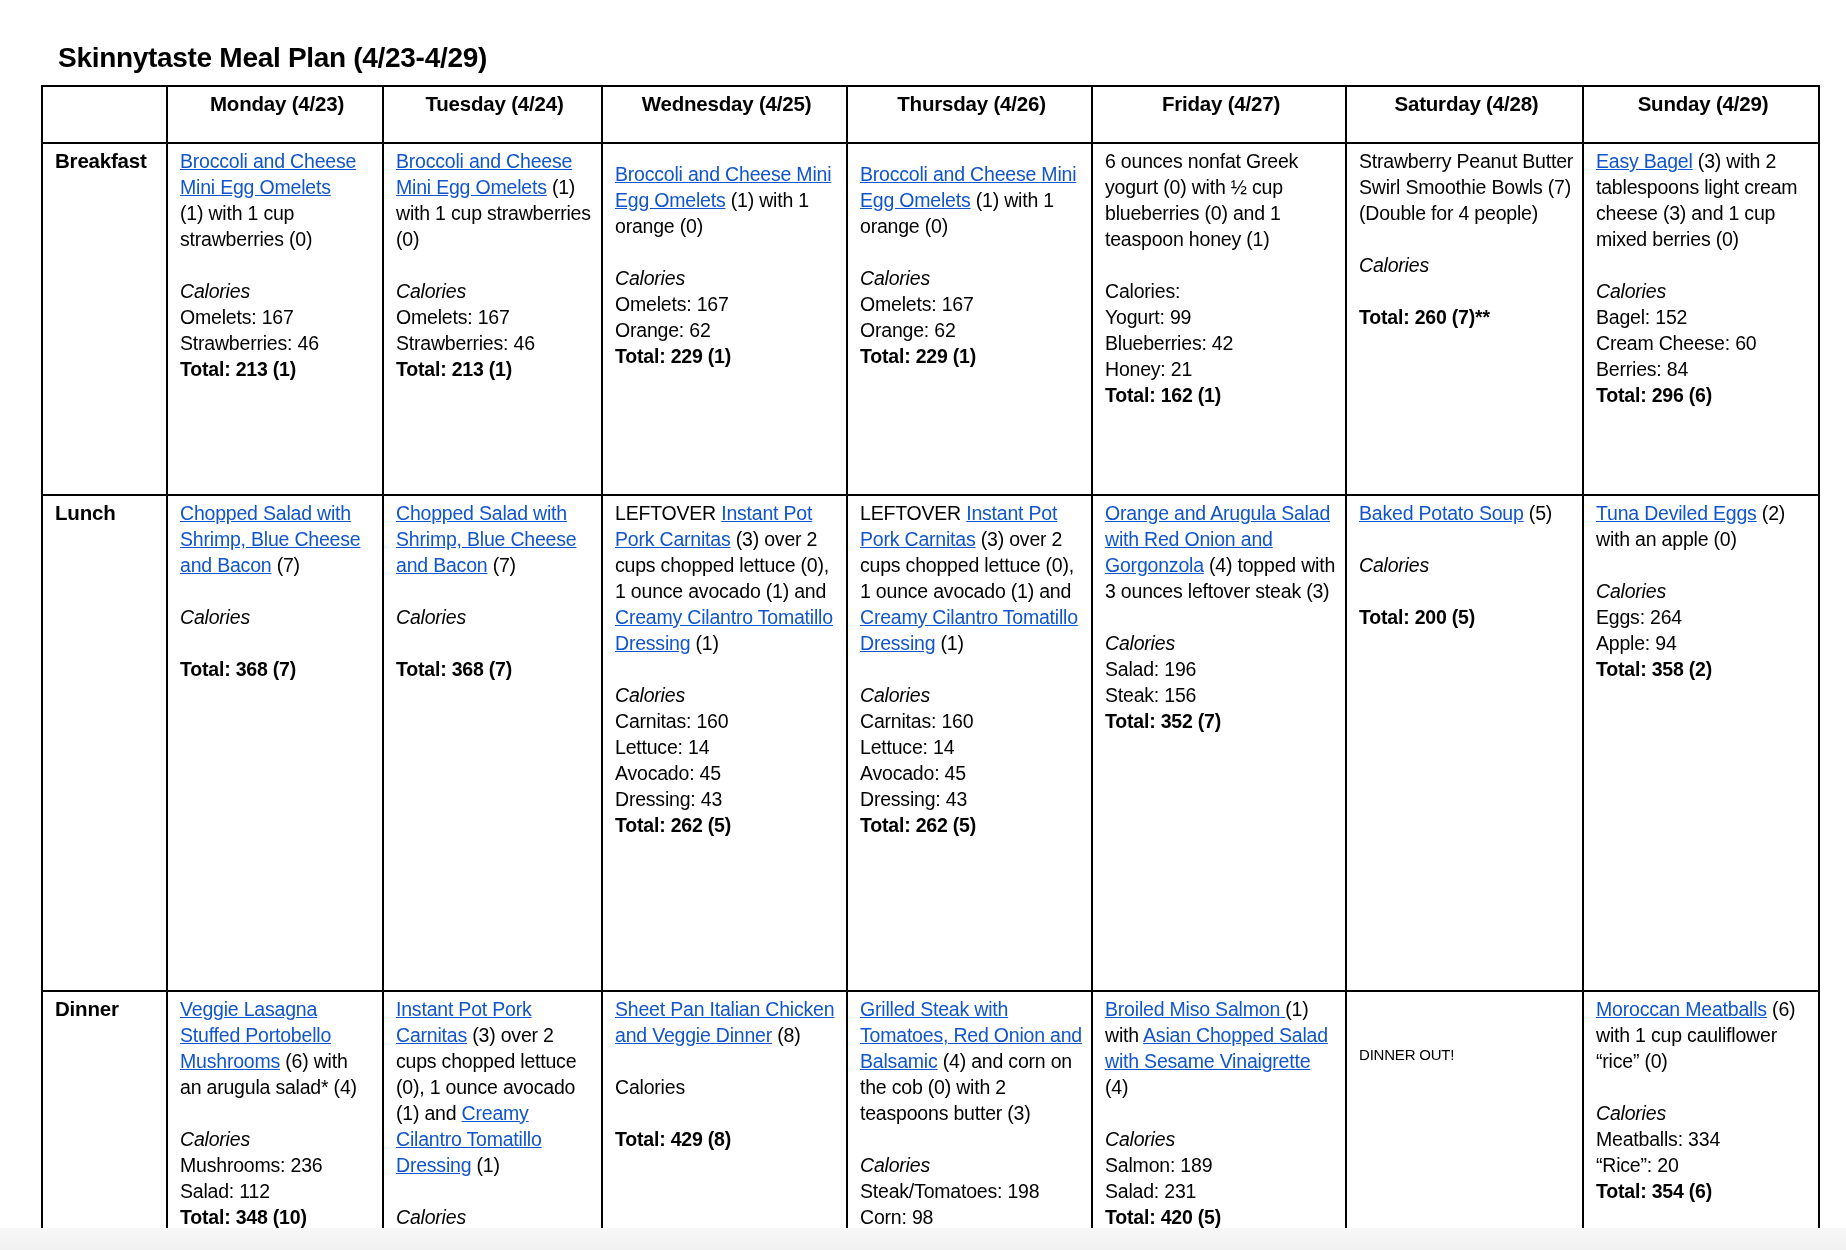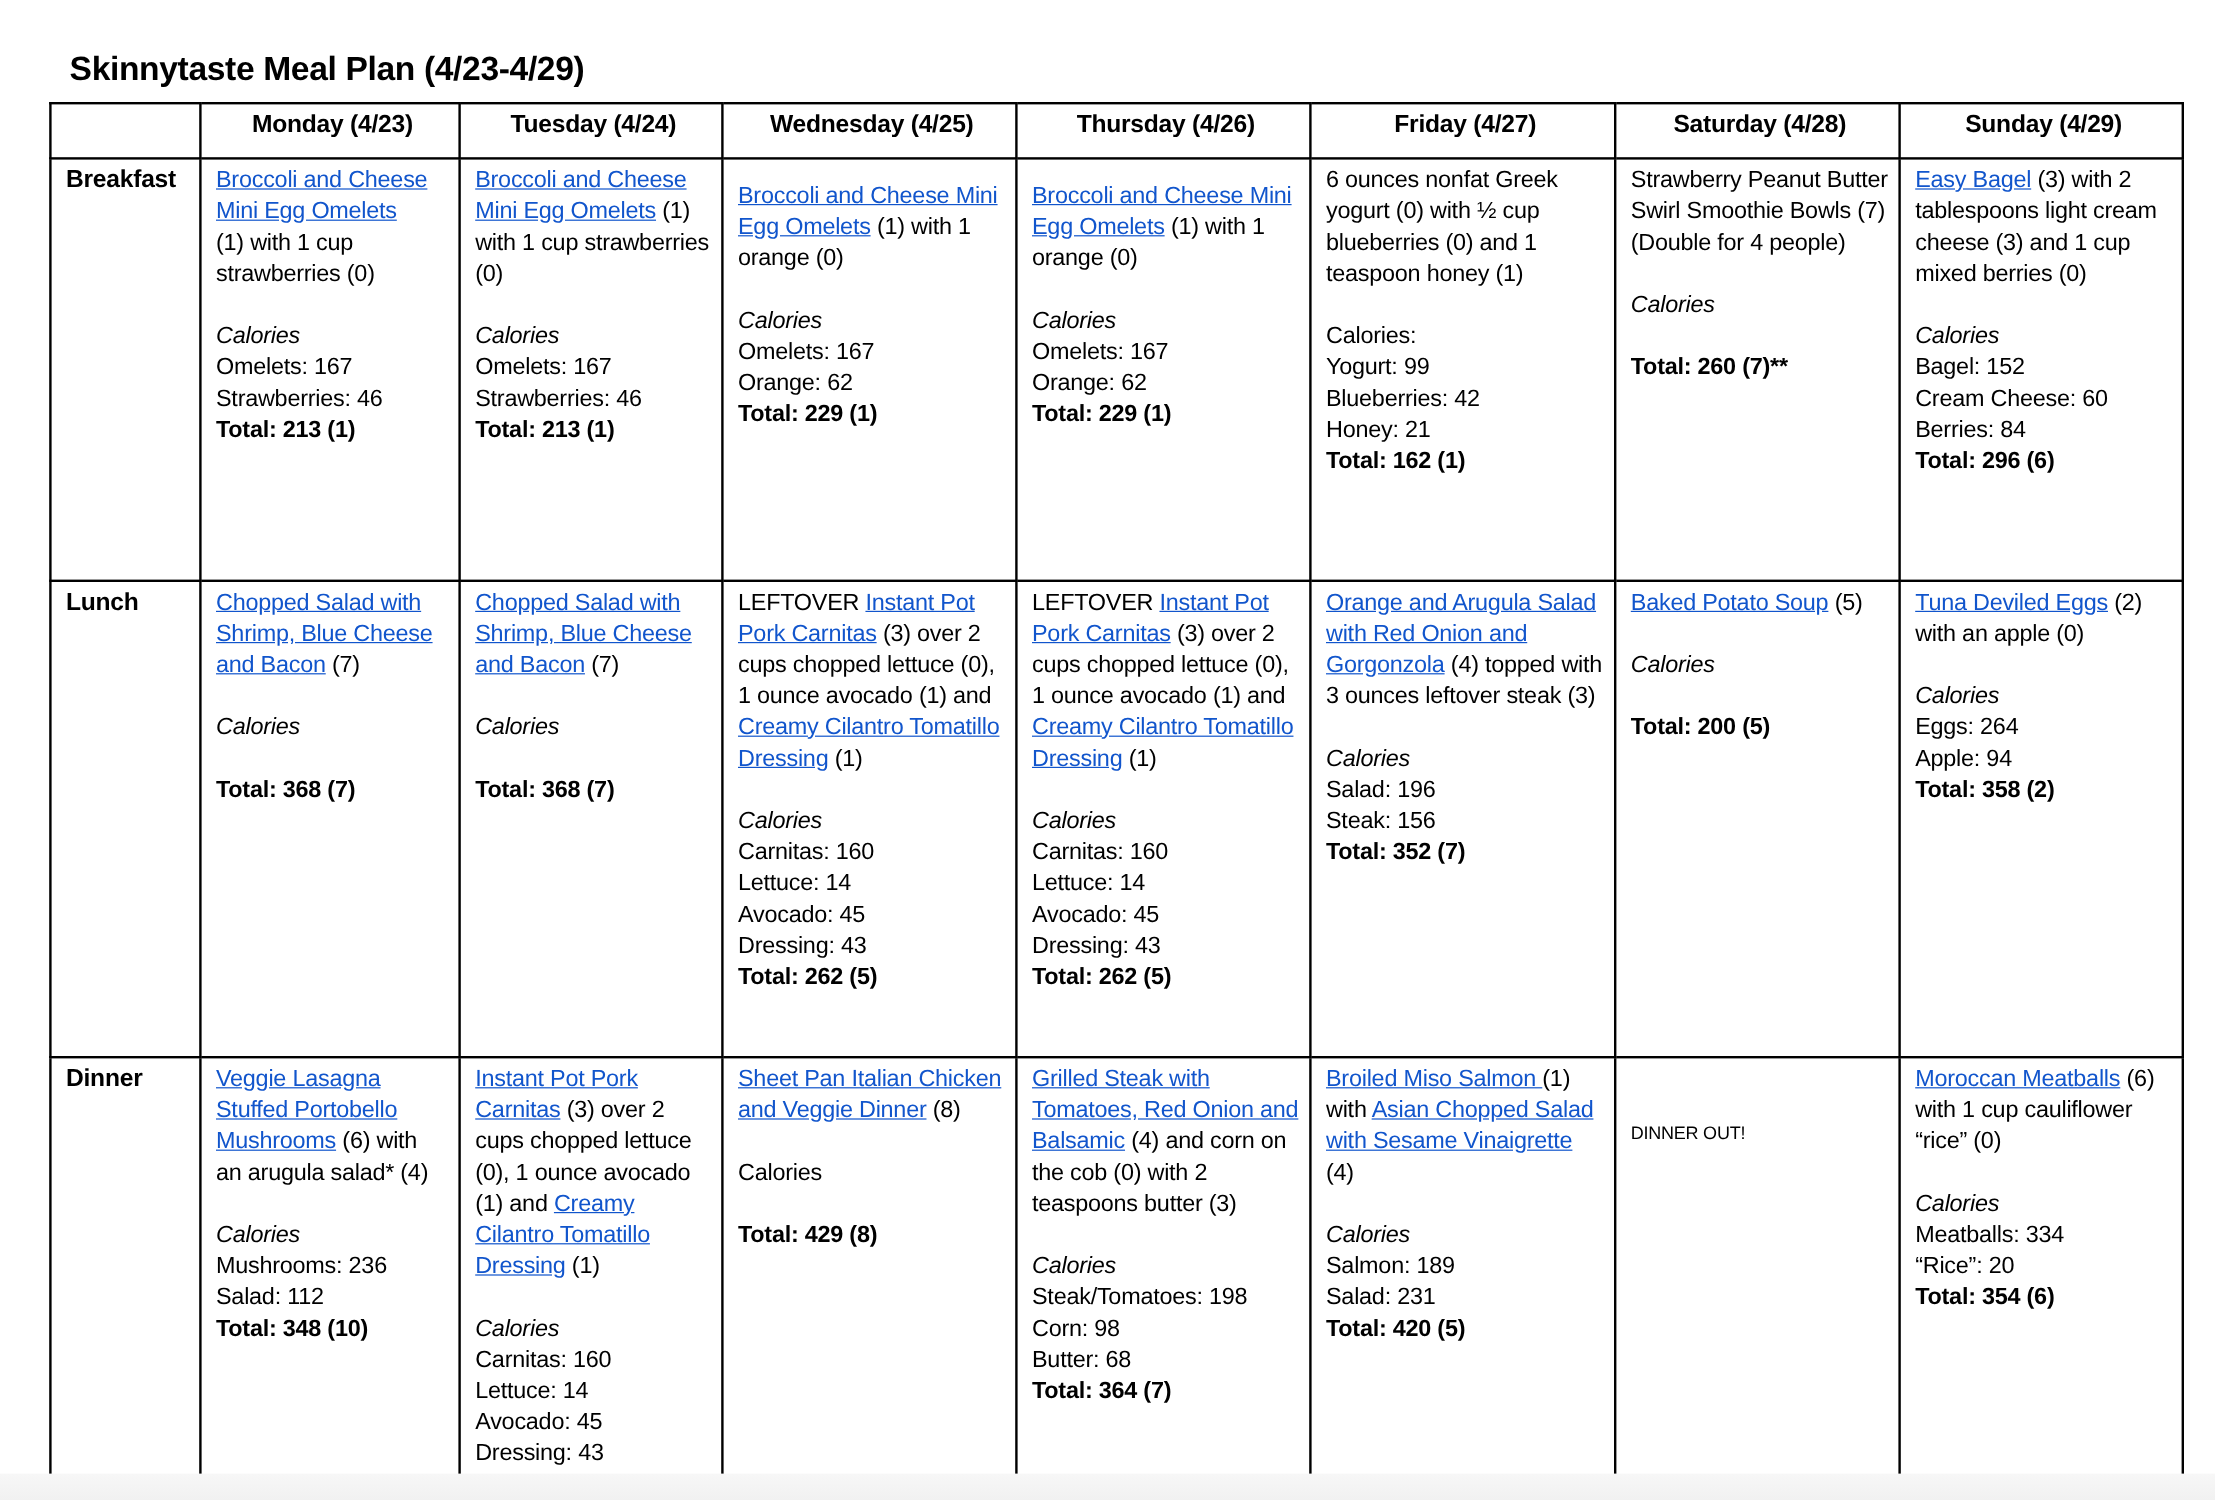--- a/index.html
+++ b/index.html
@@ -31,23 +31,23 @@
     font-size:19.5px;
     line-height:26px;
     letter-spacing:-0.2px;
     text-align:left;
     font-weight:normal;
   }
   table.plan th.day-head {
     text-align:center; font-weight:bold; font-size:20.5px; padding-top:4px;
   }
   .row-head { font-weight:bold !important; font-size:20.5px !important; }
-  tr.hdr { height:46px; }
+  tr.hdr { height:57px; }
   tr.r-breakfast { height:352px; }
-  tr.r-lunch { height:397px; }
+  tr.r-lunch { height:496px; }
   tr.r-dinner { height:395px; }
   a.recipe { color:#1155cc; text-decoration:underline; }
   .cal-label { font-style:italic; }
   .total { font-weight:bold; }
   .gap { height:26px; }
   .pad-top { padding-top:17px !important;margin-left:20px; }
   .dinner-out { display:block; margin-top:46px; font-size:15px; }
   .line { display:block; }
 </style>
 </head>

